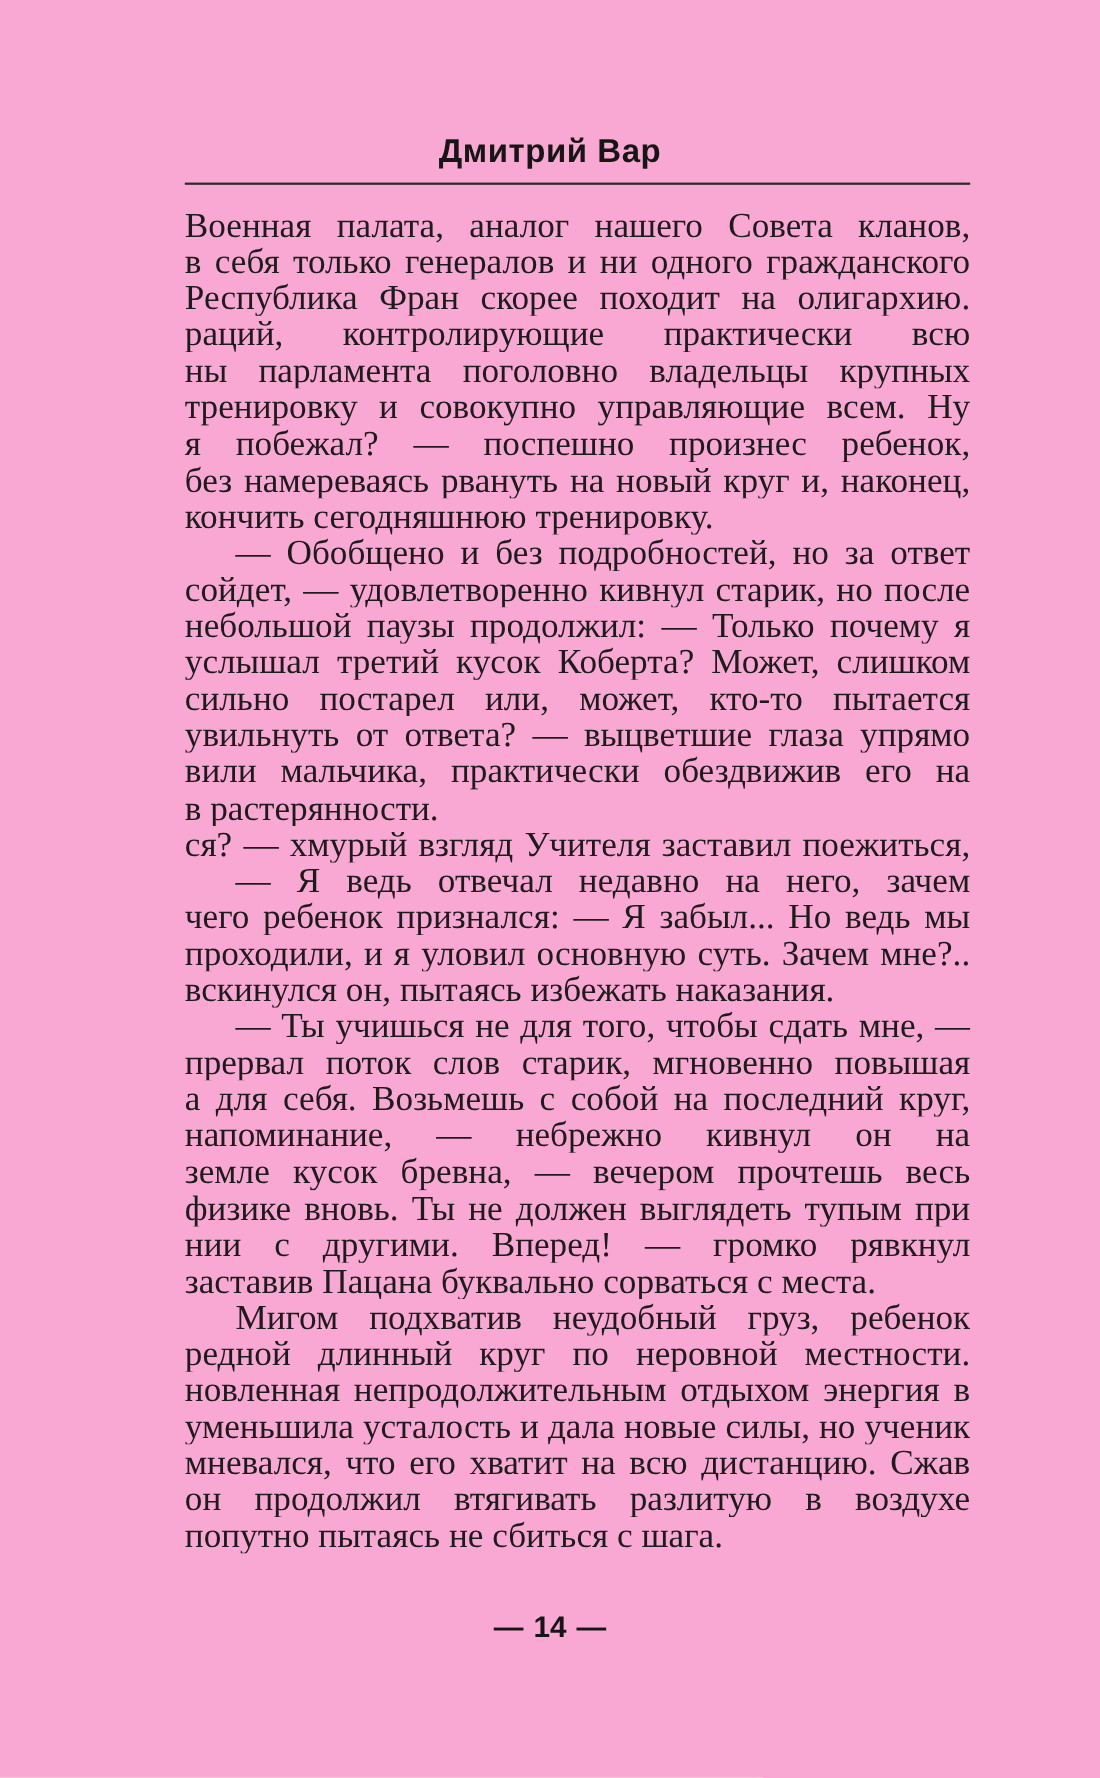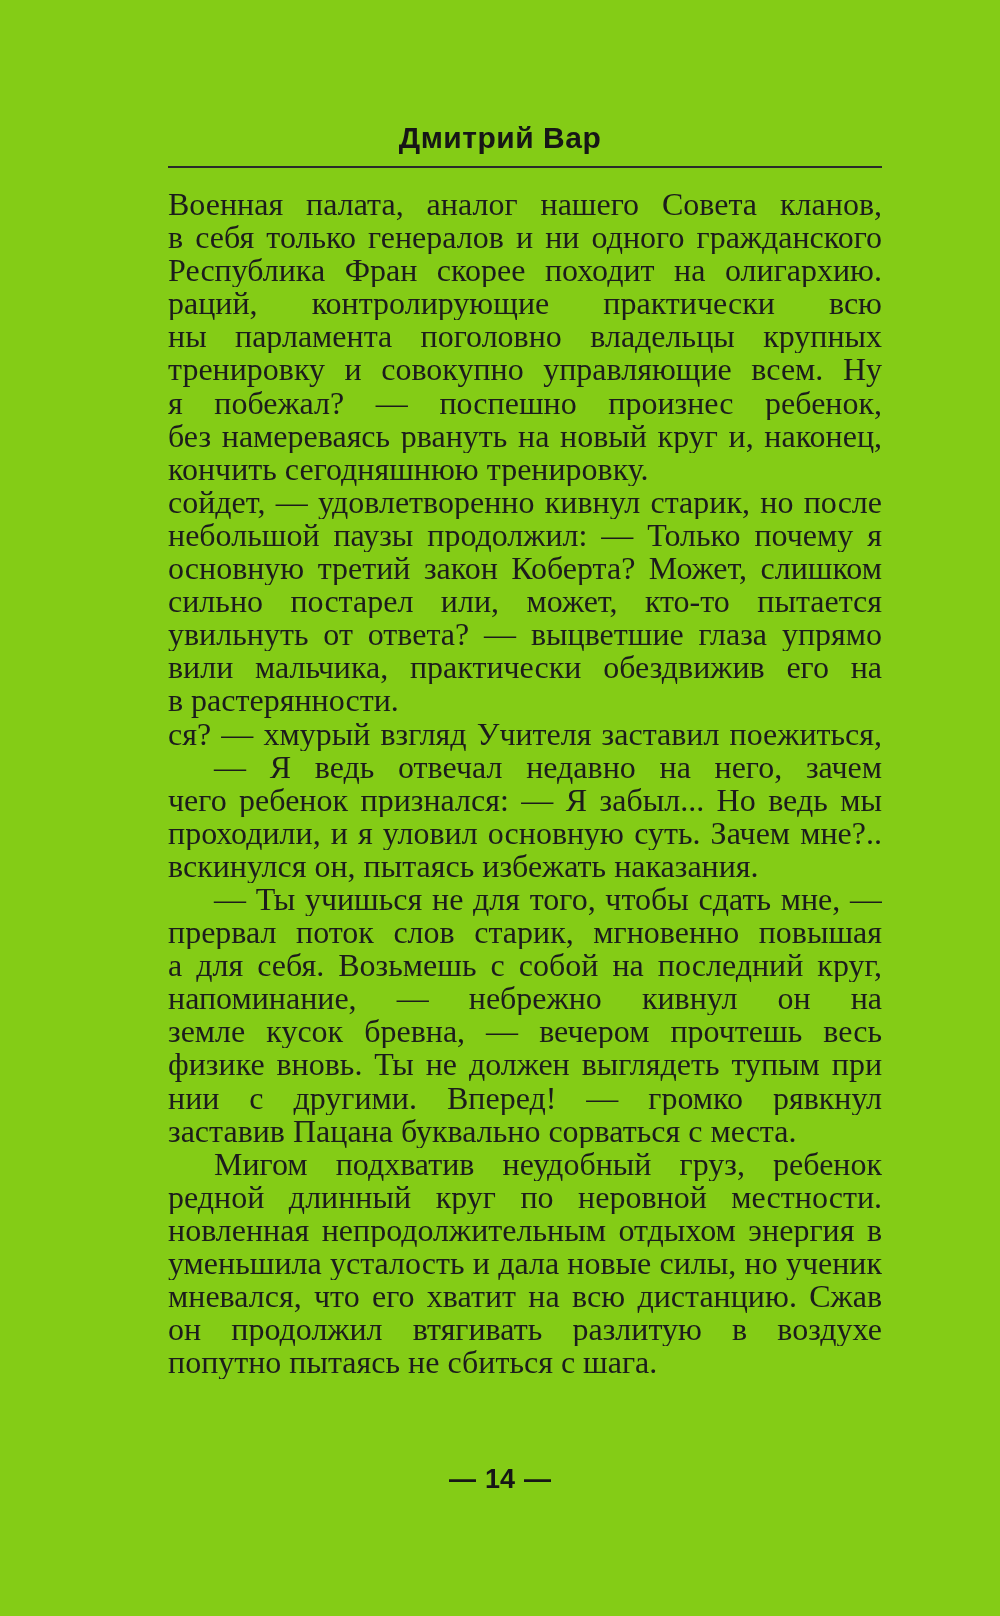--- a/index.html
+++ b/index.html
@@ -1,21 +1,21 @@
 <!DOCTYPE html>
 <html lang="ru"><head>
 <meta charset="utf-8">
 <style>
   html, body { margin: 0; padding: 0; background: #e9e9e9; }
   .page {
     position: relative;
     width: 1000px;
     height: 1616px;
     margin: 0 auto;
-    background: #84cc16;
+    background: #f9a8d4;
     color: #1c1c1c;
     overflow: hidden;
   }
   .running-header {
     position: absolute;
     top: 121px;
     left: 0;
     width: 100%;
     text-align: center;
     font-family: "Liberation Sans", sans-serif;
@@ -79,23 +79,24 @@
   <main class="body-text" id="body-text">
       <div class="line">Военная палата, аналог нашего Совета кланов, включает</div>
       <div class="line">в себя только генералов и ни одного гражданского лица.</div>
       <div class="line">Республика Фран скорее походит на олигархию. Чле-</div>
       <div class="line">раций, контролирующие практически всю экономику</div>
       <div class="line">ны парламента поголовно владельцы крупных корпо-</div>
       <div class="line">тренировку и совокупно управляющие всем. Ну что,</div>
       <div class="line">я побежал? — поспешно произнес ребенок, намереваясь</div>
       <div class="line">без намереваясь рвануть на новый круг и, наконец, за-</div>
       <div class="line para-end">кончить сегодняшнюю тренировку.</div>
+      <div class="line indent">— Обобщено и без подробностей, но за ответ</div>
       <div class="line">сойдет, — удовлетворенно кивнул старик, но после</div>
       <div class="line">небольшой паузы продолжил: — Только почему я не</div>
-      <div class="line">основную третий закон Коберта? Может, слишком</div>
+      <div class="line">услышал третий кусок Коберта? Может, слишком</div>
       <div class="line">сильно постарел или, может, кто-то пытается просто</div>
       <div class="line">увильнуть от ответа? — выцветшие глаза упрямо бура-</div>
       <div class="line">вили мальчика, практически обездвижив его на месте</div>
       <div class="line para-end">в растерянности.</div>
       <div class="line">ся? — хмурый взгляд Учителя заставил поежиться, после</div>
       <div class="line indent">— Я ведь отвечал недавно на него, зачем повторять-</div>
       <div class="line">чего ребенок признался: — Я забыл... Но ведь мы это уже</div>
       <div class="line">проходили, и я уловил основную суть. Зачем мне?.. —</div>
       <div class="line para-end">вскинулся он, пытаясь избежать наказания.</div>
       <div class="line indent">— Ты учишься не для того, чтобы сдать мне, — жестко</div>

